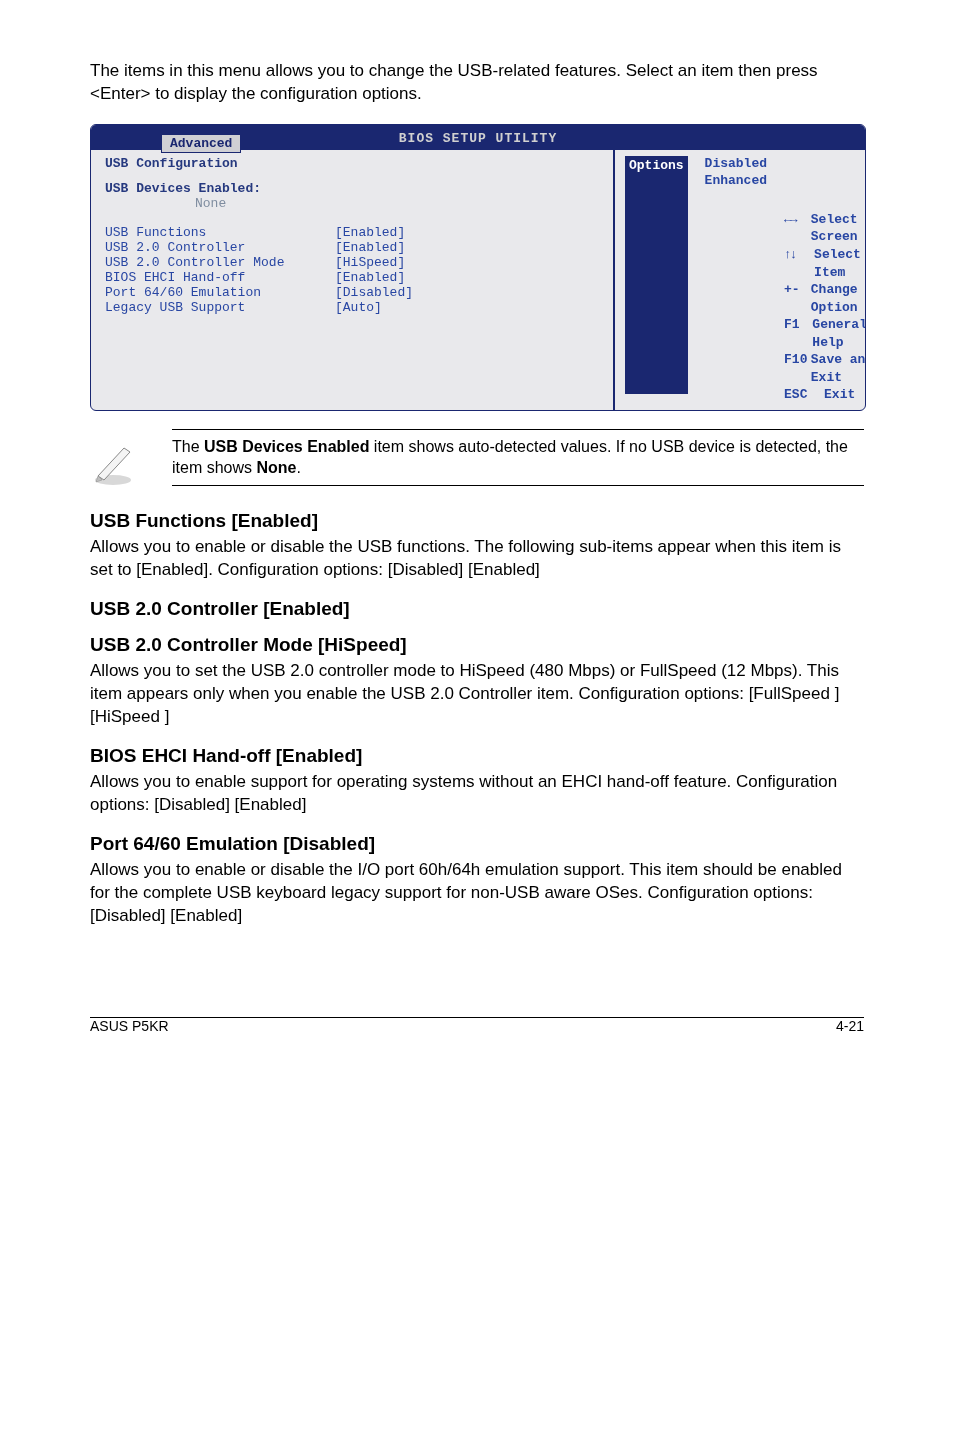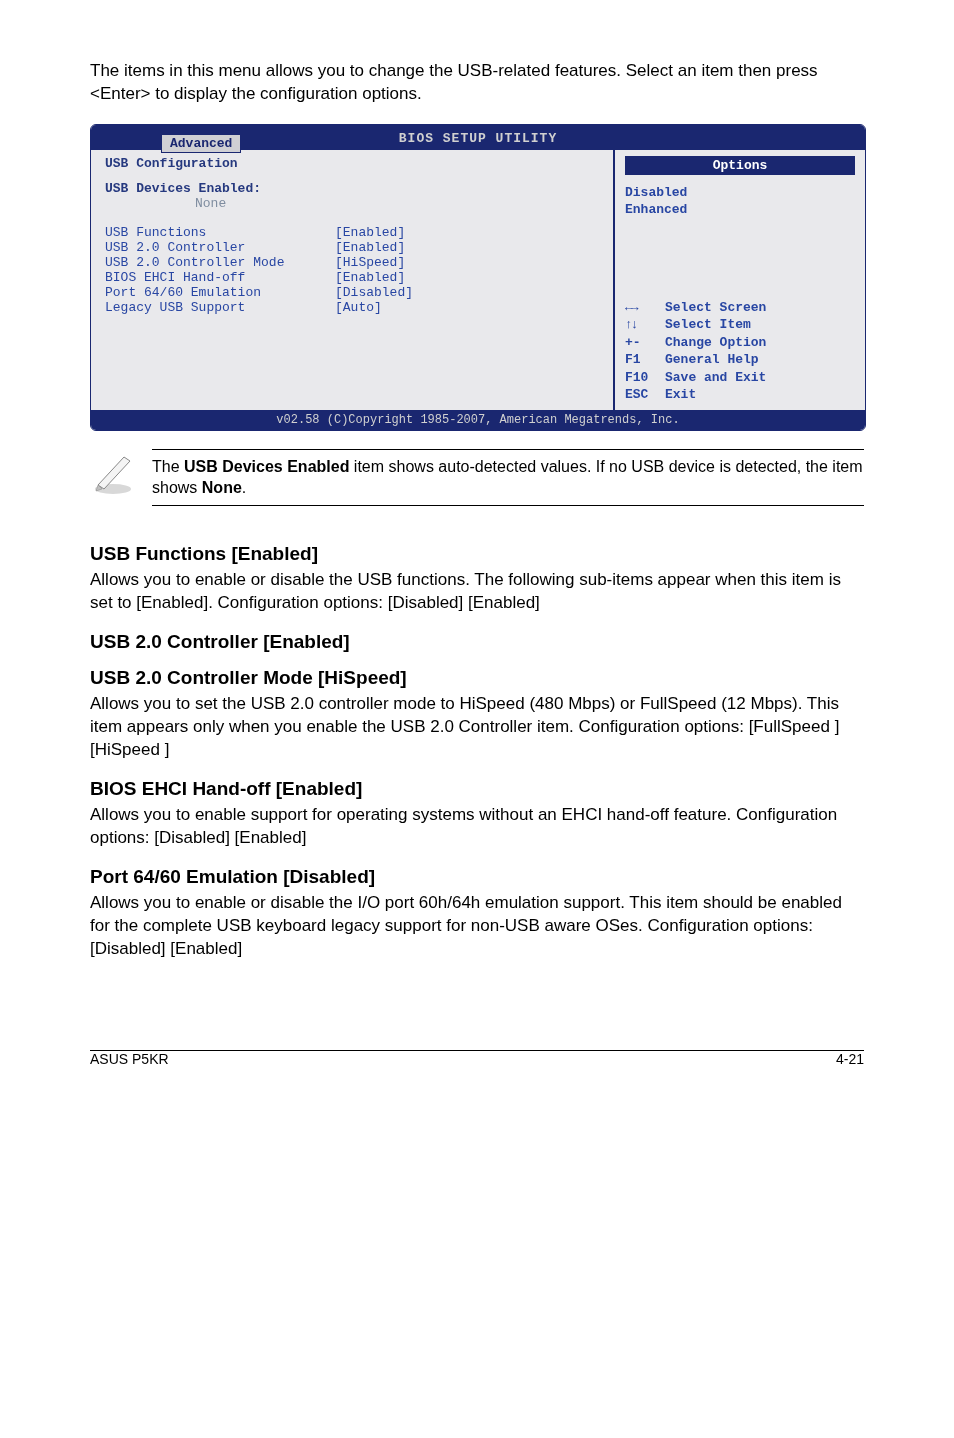--- a/index.html
+++ b/index.html
@@ -91,21 +91,22 @@
     width: 230px;
     color: #2846a3;
   }
   .bios-setting-row .value {
     color: #2846a3;
   }
   .bios-side {
     width: 230px;
     padding: 6px 10px;
     display: flex;
-    flex-direction: column;
+    flex-direction: row;
+    gap: 17px;
   }
   .options-box {
     background: #1a2770;
     color: #ffffff;
     text-align: center;
     padding: 2px 4px;
     font-weight: bold;
     margin-bottom: 10px;
   }
   .side-values {
@@ -127,23 +128,23 @@
   .bios-footer {
     background: #1a2770;
     color: #d0d0d0;
     text-align: center;
     padding: 3px 4px;
     font-size: 12px;
   }
   
   .note-row {
     display: flex;
-    align-items: flex-start;
-    margin: 18px 0 37px 0;
-    gap: 16px;
+    align-items: flex-end;
+    margin: 18px 0 24px 0;
+    gap: 36px;
   }
   .note-icon {
     width: 46px;
     height: 46px;
     flex: 0 0 46px;
   }
   .note-text {
     border-top: 1px solid #000;
     border-bottom: 1px solid #000;
     padding: 6px 0;
@@ -242,21 +243,20 @@
               <span class="key">F10</span>
               <span>Save and Exit</span>
             </div>
           <div class="row">
               <span class="key">ESC</span>
               <span>Exit</span>
             </div>
         </div>
       </div>
     </div>
-    <div class="bios-footer">v02.58 (C)Copyright 1985-2007, American Megatrends, Inc.</div>
   </div>
 
   <div class="note-row">
     <div class="note-icon">
       <svg viewBox="0 0 46 46" width="46" height="46">
         <ellipse cx="23" cy="40" rx="18" ry="5" fill="#d8d8d8"></ellipse>
         <path d="M8 36 L34 8 L40 12 L14 40 Z" fill="#f4f4f4" stroke="#888" stroke-width="1"></path>
         <path d="M8 36 L12 40 L6 42 Z" fill="#bfbfbf" stroke="#888" stroke-width="0.5"></path>
       </svg>
     </div>

